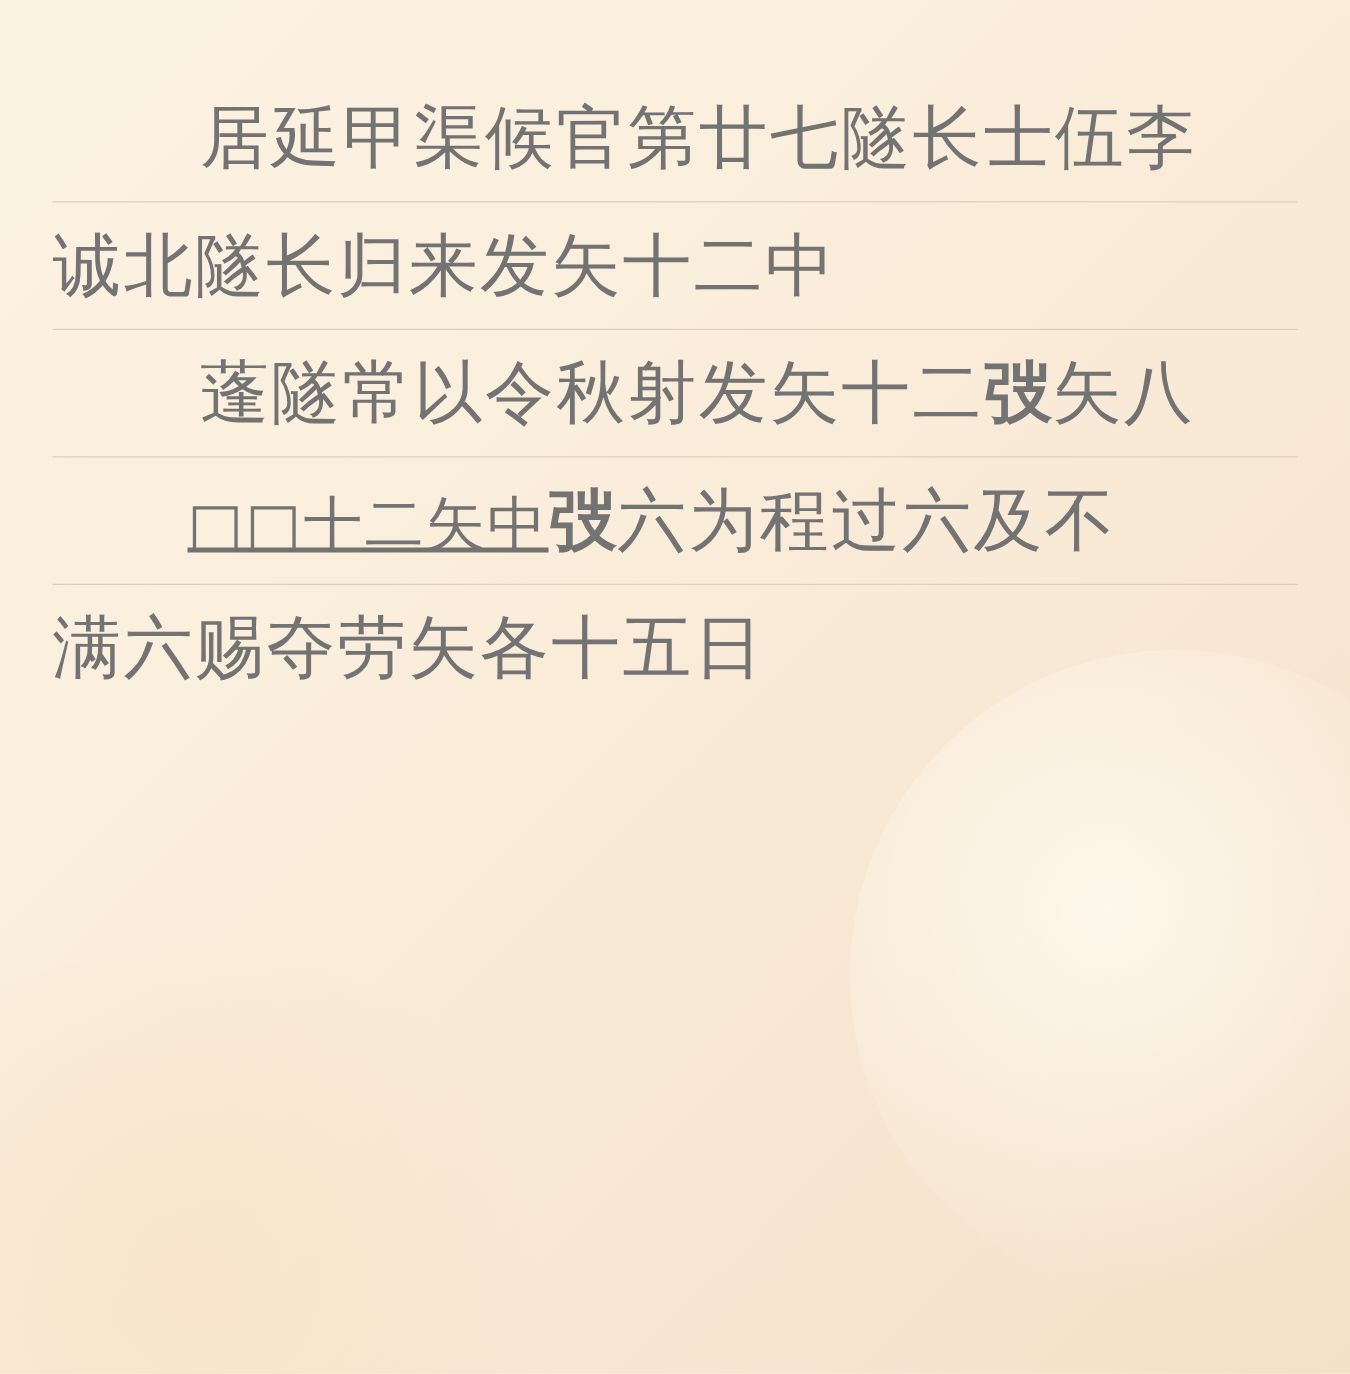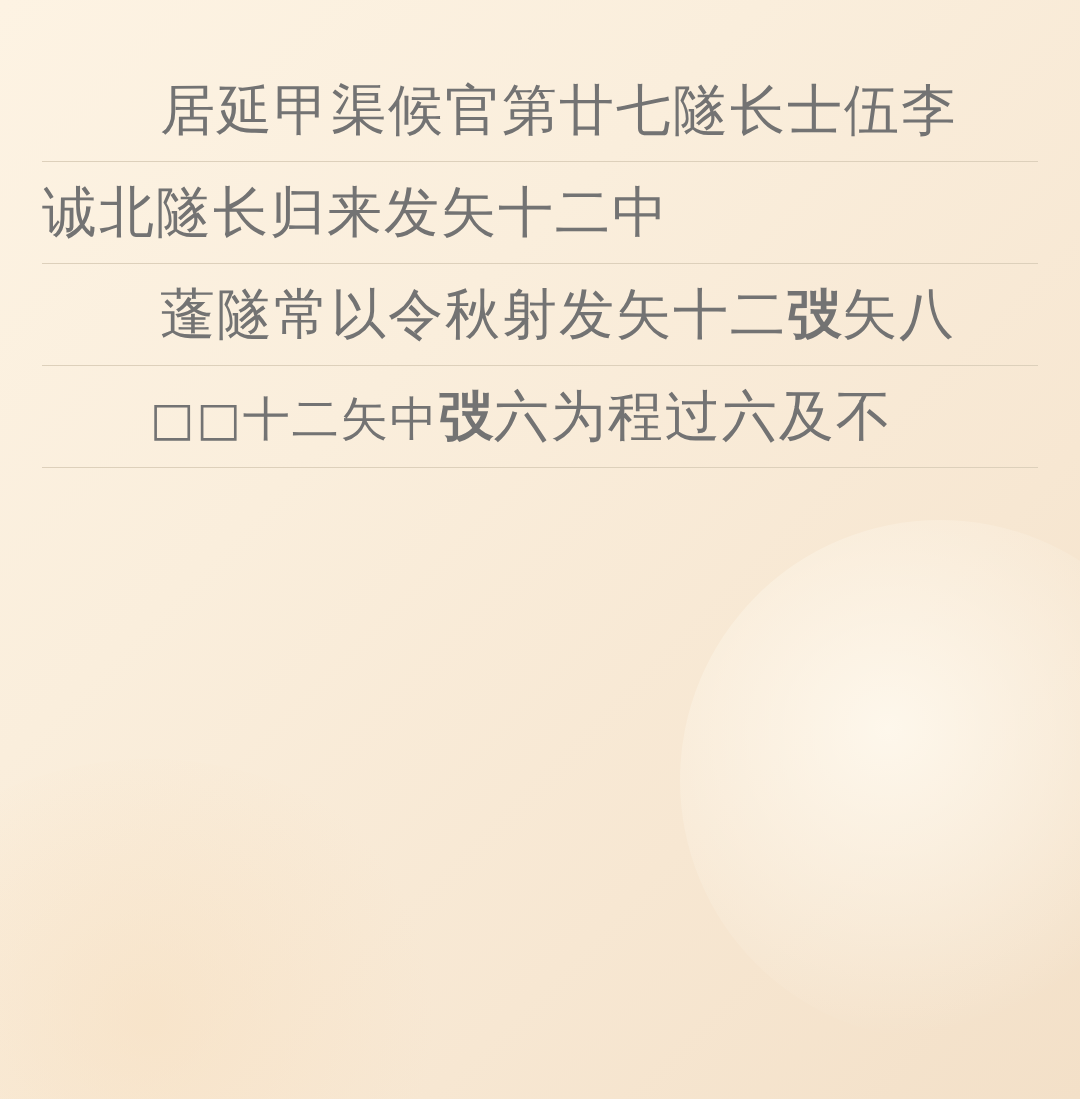--- a/index.html
+++ b/index.html
@@ -61,20 +61,21 @@
   }
   .line.indent {
     text-indent: 118px;
   }
   .line.indent-sm {
     text-indent: 108px;
   }
   .box-glyph {
     font-family: "DejaVu Sans", sans-serif;
     font-size: 47px;
+    text-decoration: underline;
   }
   .bold-char {
     font-family: "DejaVu Sans", sans-serif;
     font-weight: bold;
     letter-spacing: 0;
   }
   .dots {
     letter-spacing: 4px;
   }
 </style>
@@ -99,15 +100,18 @@
     </div>
 
     <div class="line indent">
       <span>蓬隧常以令秋射发矢十二</span><span class="bold-char">弢</span><span>矢八</span>
     </div>
 
     <div class="line indent-sm">
       <span class="box-glyph">□□十二矢中</span><span class="bold-char">弢</span><span>六为程过六及不</span>
     </div>
 
+    <div class="line last">
+      <span>满六赐夺劳矢各十五日</span>
+    </div>
 
   </div>
 </div>
 
 </body></html>

